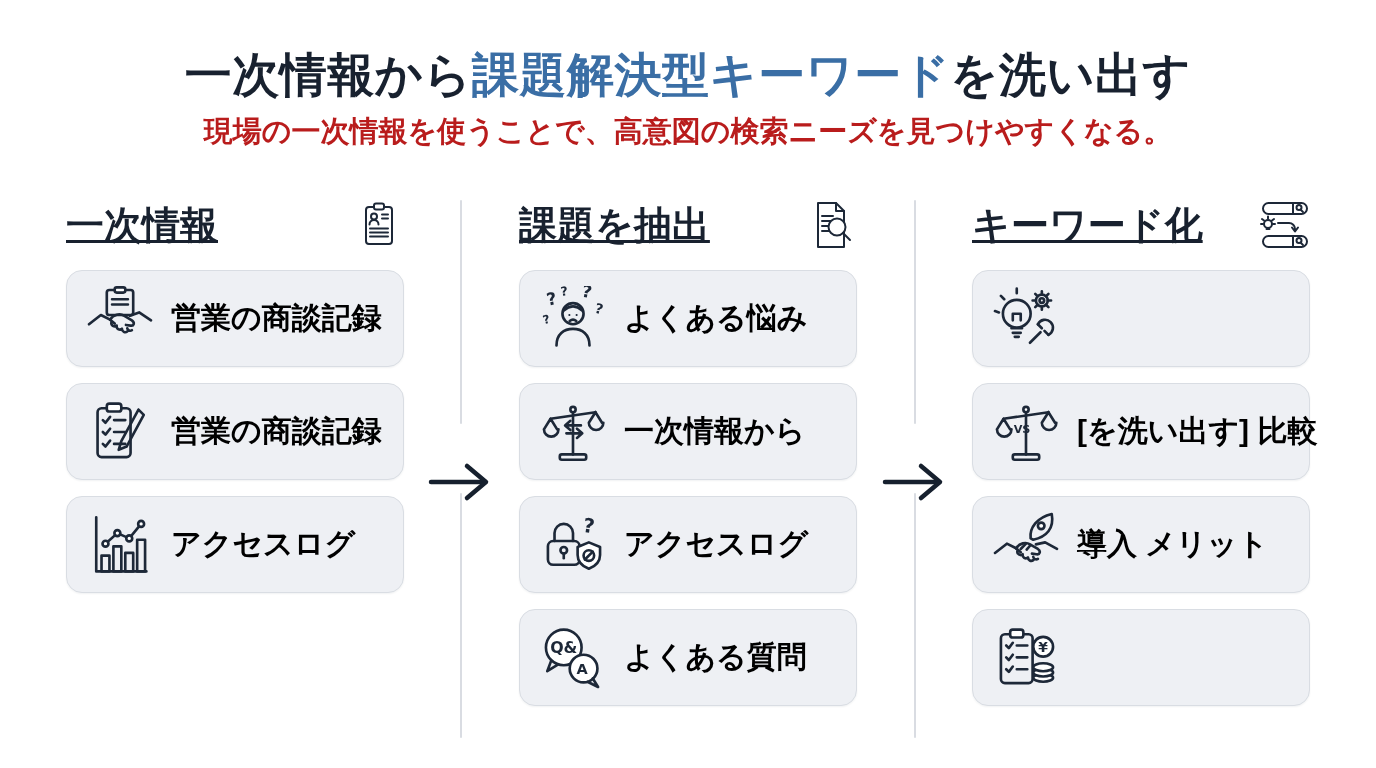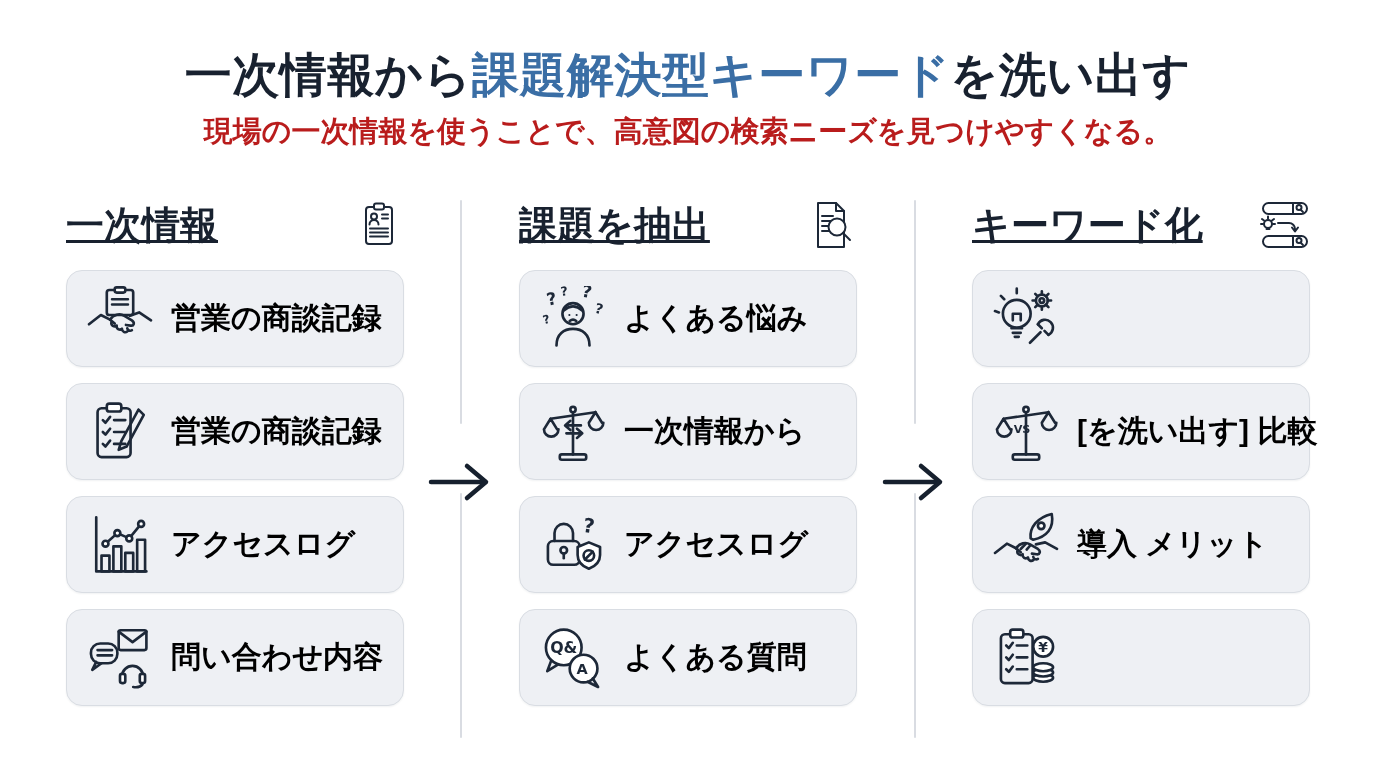--- a/index.html
+++ b/index.html
@@ -93,34 +93,20 @@
         <rect x="40" y="52" width="12" height="38"></rect>
         <rect x="58" y="62" width="12" height="28"></rect>
         <rect x="76" y="42" width="12" height="48"></rect>
         <path d="M28,48 L46,32 L64,40 L82,18"></path>
         <circle class="fw" cx="28" cy="48" r="4.5"></circle>
         <circle class="fw" cx="46" cy="32" r="4.5"></circle>
         <circle class="fw" cx="64" cy="40" r="4.5"></circle>
         <circle class="fw" cx="82" cy="18" r="4.5"></circle>
       </svg>
       <span class="lbl">アクセスログ</span>
-    </div>
-    <div class="card">
-      <svg class="ic" viewBox="0 0 100 100">
-        <rect x="48" y="8" width="42" height="30" rx="3"></rect>
-        <path d="M48,10 L69,26 L90,10"></path>
-        <rect x="6" y="28" width="40" height="30" rx="14"></rect>
-        <path d="M14,56 L8,68 L22,58"></path>
-        <path d="M16,38 H38 M16,46 H38"></path>
-        <path d="M53,84 v-6 a16,16 0 0 1 32,0 v6"></path>
-        <rect class="fw" x="50" y="74" width="8" height="14" rx="3"></rect>
-        <rect class="fw" x="80" y="74" width="8" height="14" rx="3"></rect>
-        <path d="M84,90 a12,7 0 0 1 -14,4"></path>
-      </svg>
-      <span class="lbl">問い合わせ内容</span>
     </div>
   </div>
 
   <div class="divider d1a"></div>
   <div class="divider d1b"></div>
   <svg class="flow-arrow fa1 arrow-ic" viewBox="0 0 64 48">
     <path d="M3,24 H55"></path>
       <path d="M39,8 L58,24 L39,40"></path>
   </svg>
 

